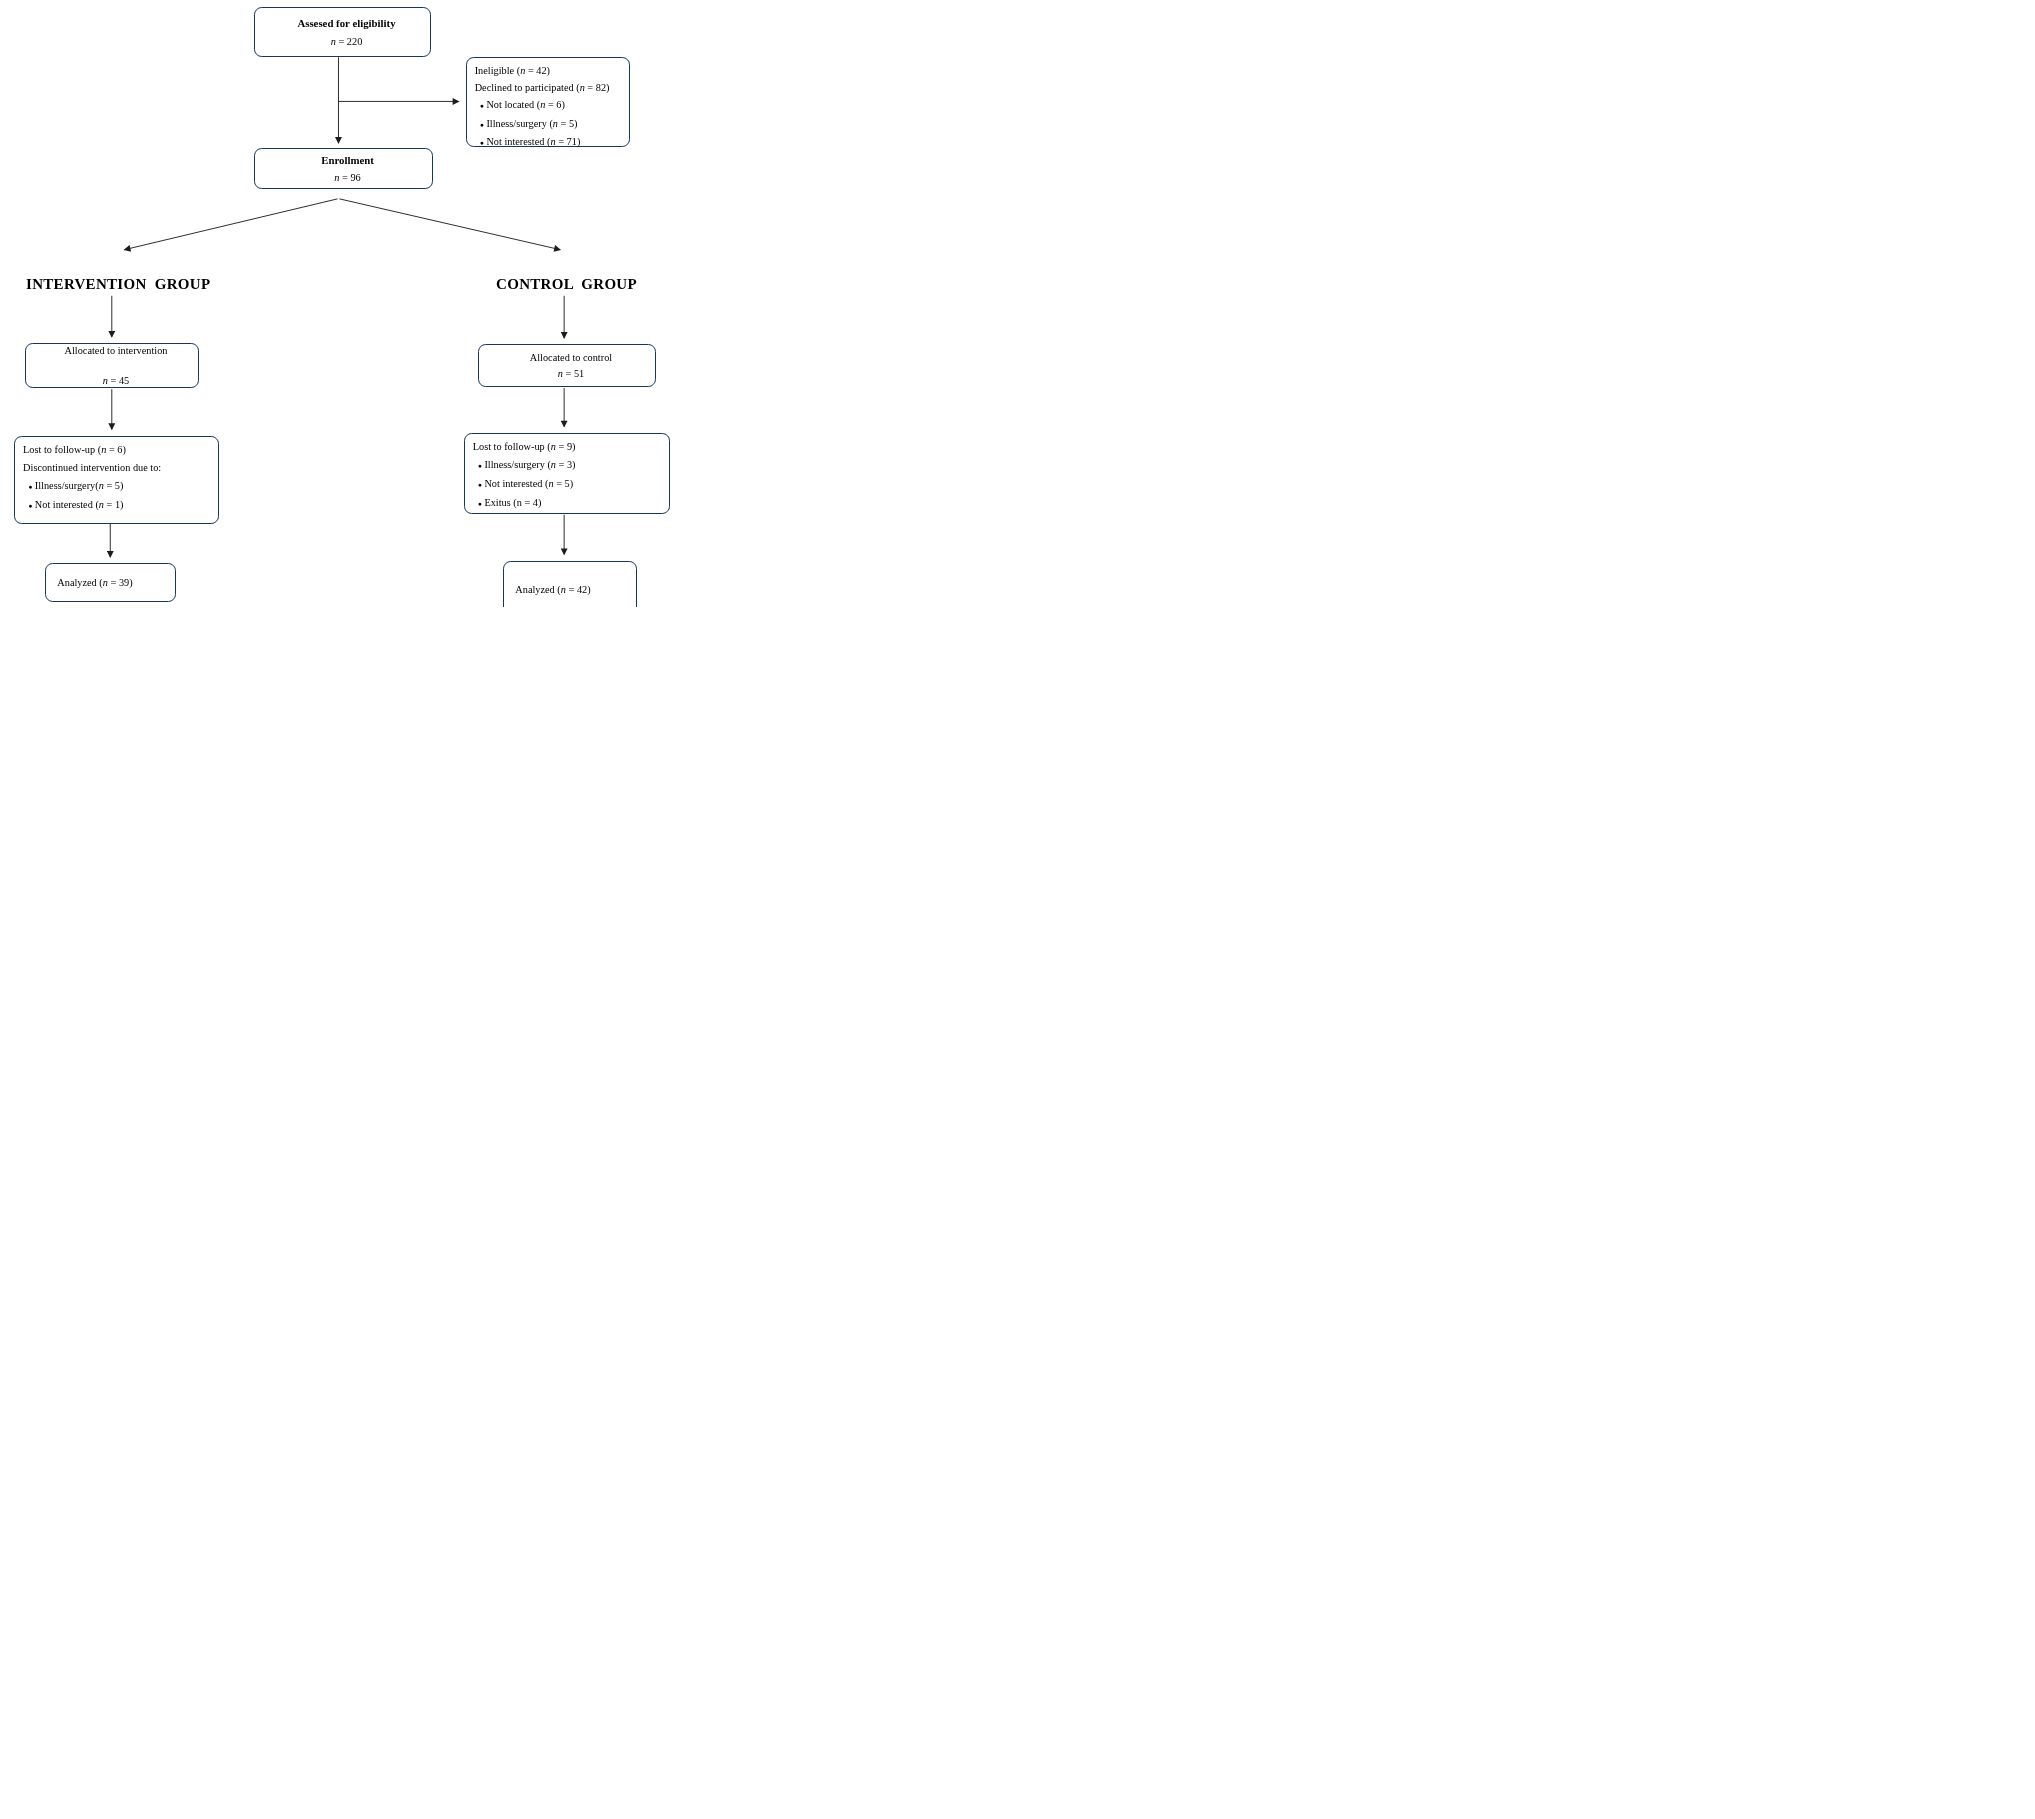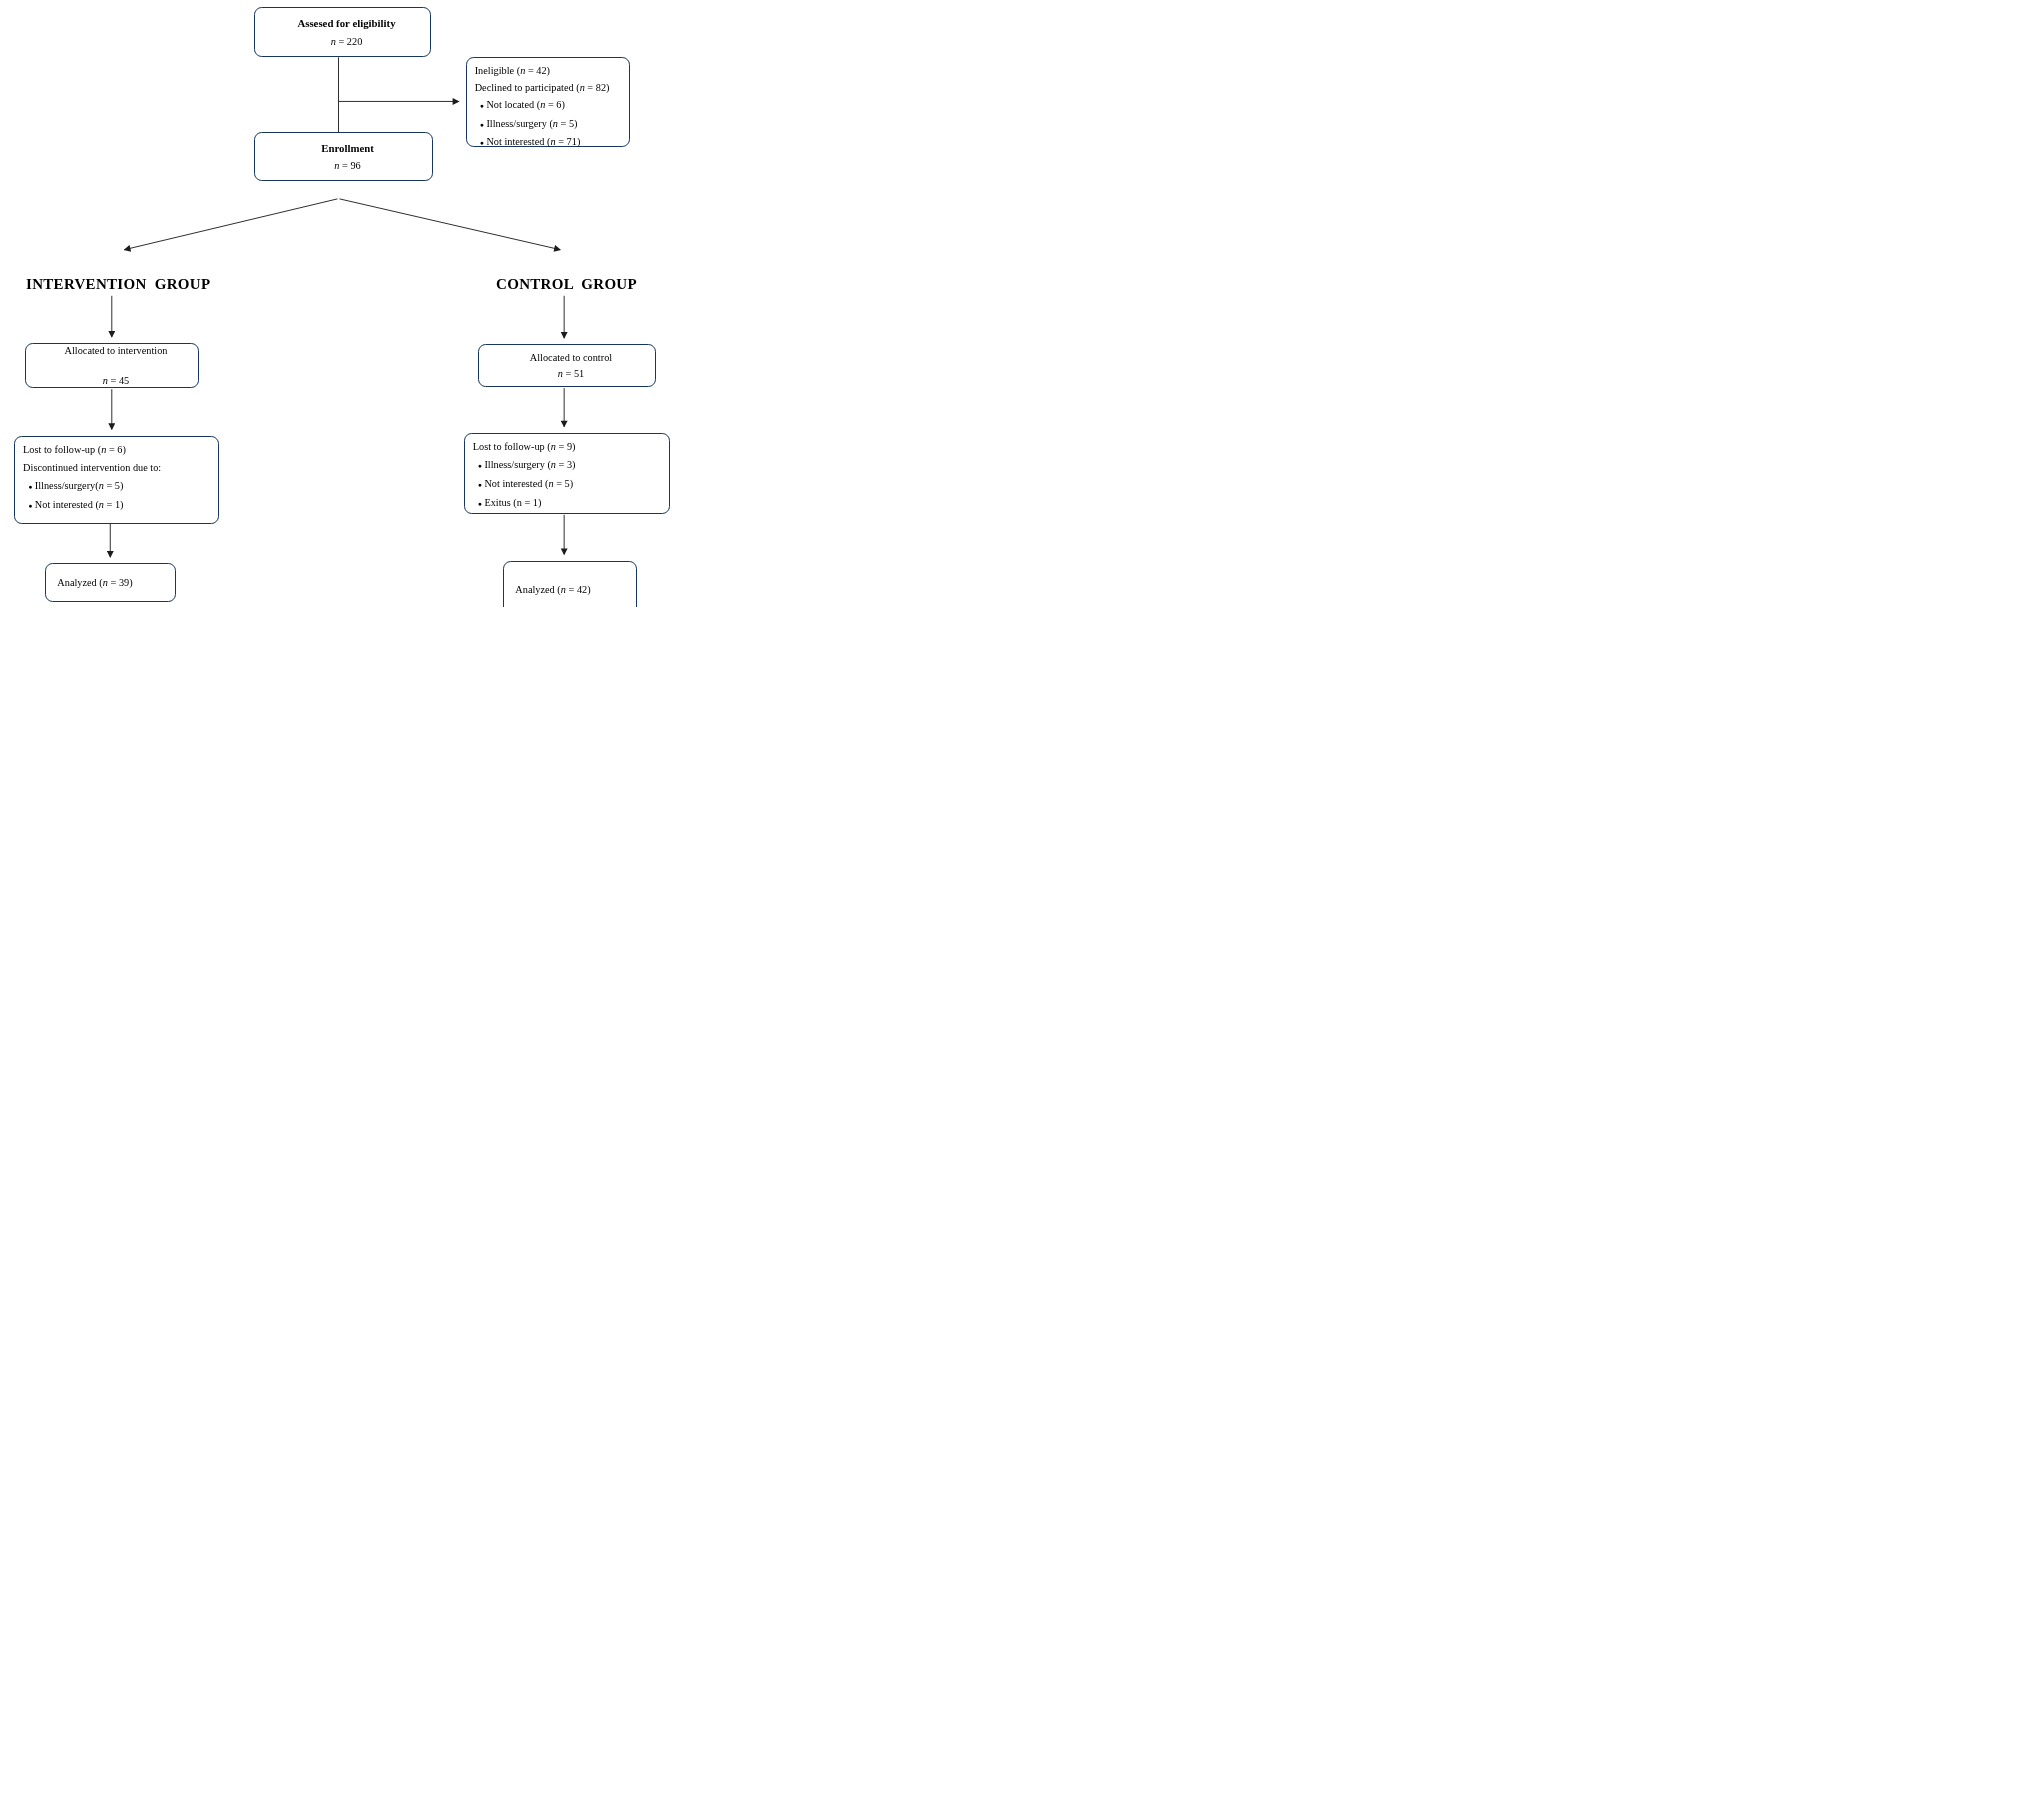--- a/index.html
+++ b/index.html
@@ -83,21 +83,21 @@
     <span class="line bullet-row">
       <span class="bullet">●</span>
       <span>Illness/surgery (<i>n</i> = 5)</span>
     </span>
     <span class="line bullet-row">
       <span class="bullet">●</span>
       <span>Not interested (<i>n</i> = 71)</span>
     </span>
   </div>
 
-  <div class="box center-box" style="left:254px;top:132px;width:179px;height:49px;">
+  <div class="box center-box" style="left:254px;top:148px;width:179px;height:41px;">
     <span class="bold">Enrollment</span>
     <span><i>n</i> = 96</span>
   </div>
 
   <div class="group-label" style="left:26px;top:276px;width:177px;">INTERVENTION GROUP</div>
   <div class="group-label" style="left:478px;top:276px;width:177px;">CONTROL GROUP</div>
 
   <div class="box center-box" style="left:25px;top:343px;width:174px;height:45px;gap:19px;">
     <span>Allocated to intervention</span>
     <span><i>n</i> = 45</span>
@@ -126,21 +126,21 @@
     <span class="line bullet-row">
       <span class="bullet">●</span>
       <span>Illness/surgery (<i>n</i> = 3)</span>
     </span>
     <span class="line bullet-row">
       <span class="bullet">●</span>
       <span>Not interested (<i>n</i> = 5)</span>
     </span>
     <span class="line bullet-row">
       <span class="bullet">●</span>
-      <span>Exitus (n = 1)</span>
+      <span>Exitus (n = 4)</span>
     </span>
   </div>
 
   <div class="box analyzed-box" style="left:45px;top:563px;width:131px;height:39px;">
     <span>Analyzed  (<i>n</i> = 39)</span>
   </div>
   <div class="box analyzed-box" style="left:503px;top:561px;width:134px;height:57px;">
     <span>Analyzed  (<i>n</i> = 42)</span>
   </div>
 

